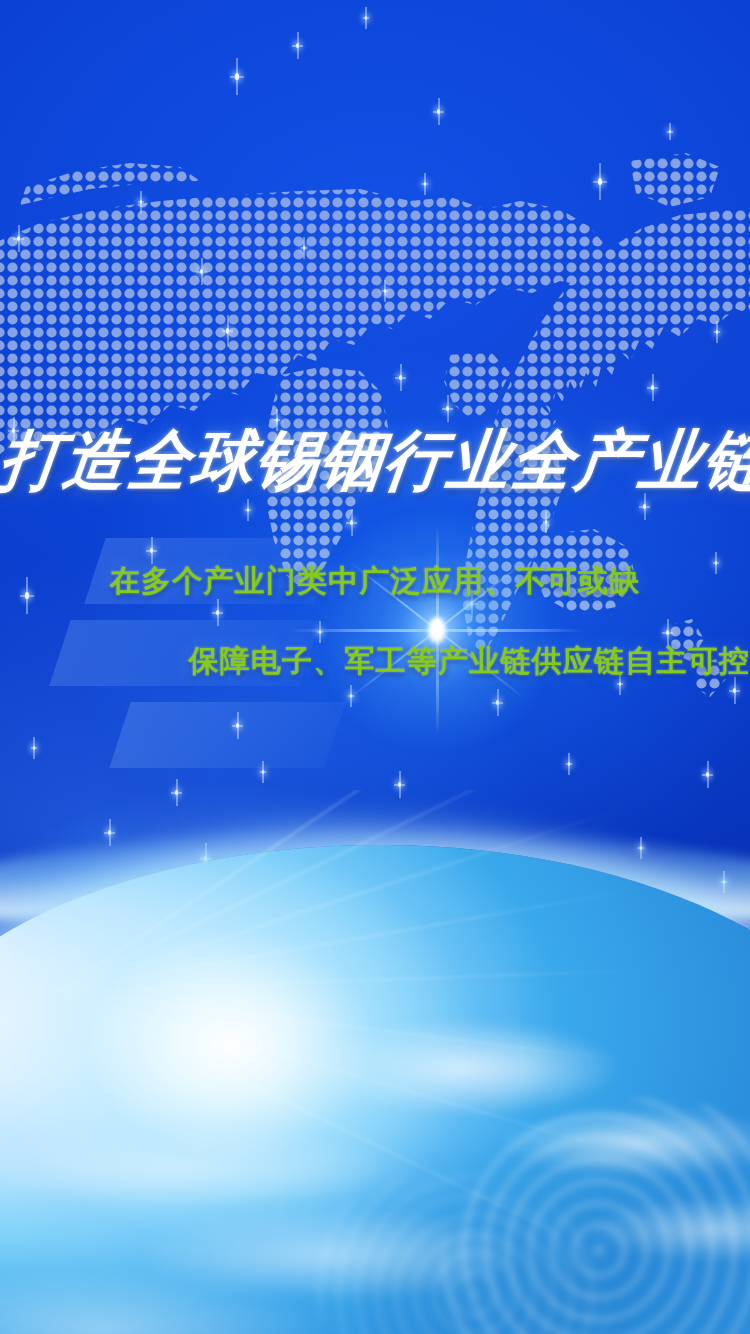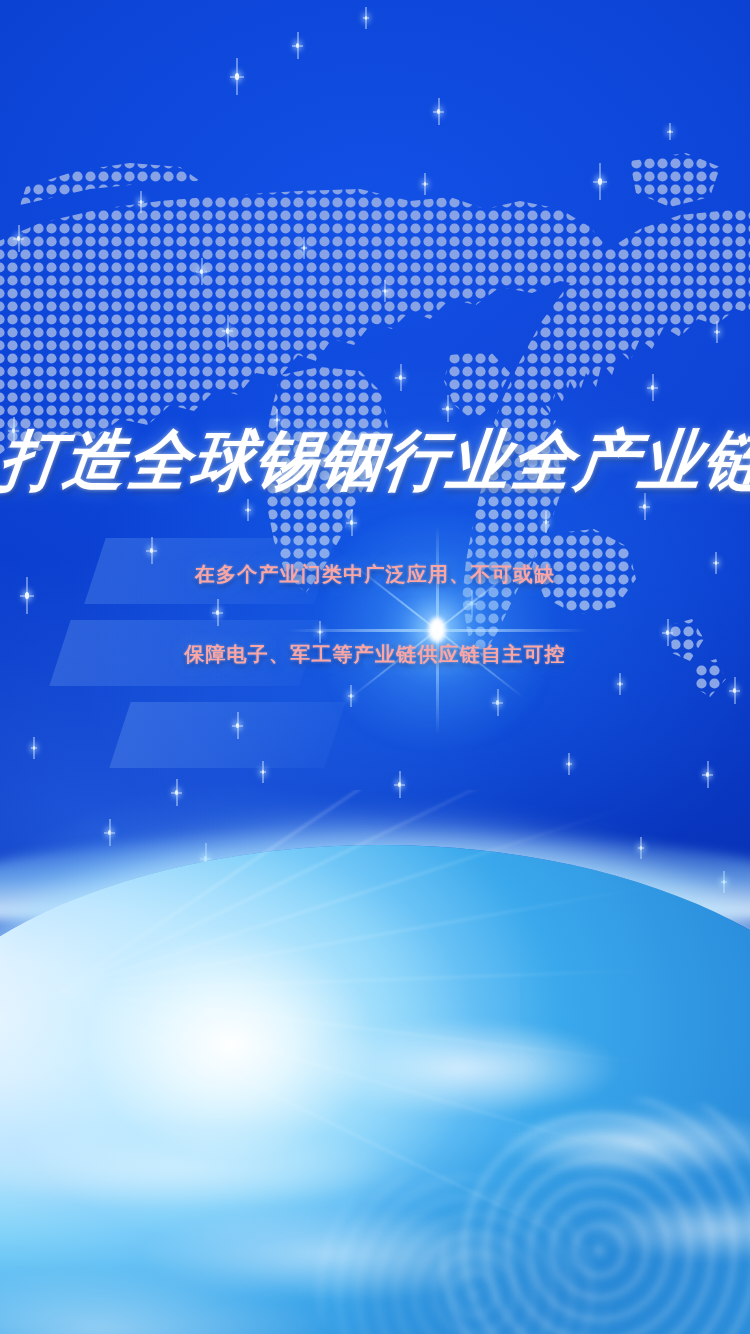--- a/index.html
+++ b/index.html
@@ -194,32 +194,32 @@
     text-shadow:
       0 0 4px rgba(255,255,255,.55),
       0 0 18px rgba(150,205,255,.45),
       2px 3px 6px rgba(0,25,90,.50);
     transform:skewX(-7deg) scaleY(1.06);
   }
 
   .sub{
     position:absolute; left:0; right:0;
     text-align:center;
-    color:#fca5a5;
-    font-size:20px;
+    color:#84cc16;
+    font-size:30px;
     font-weight:700;
     letter-spacing:1.2px;
     white-space:nowrap;
     text-shadow:
       0 0 3px rgba(255,255,255,.45),
       0 2px 6px rgba(3,30,110,.75),
       0 0 16px rgba(130,195,255,.40);
   }
   .sub.s1{ top:561px; }
-  .sub.s2{ top:641px; }
+  .sub.s2{ top:641px;text-align:right; }
   .sub.s3{ top:721px; }
 </style>
 </head>
 <body>
 
 <div id="poster">
 
   <div class="layer sky-base"></div>
   <div class="layer sky-tint"></div>
 

